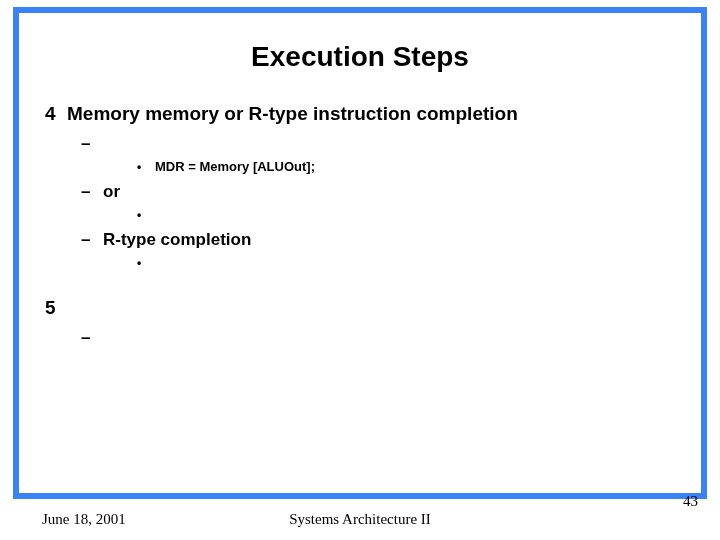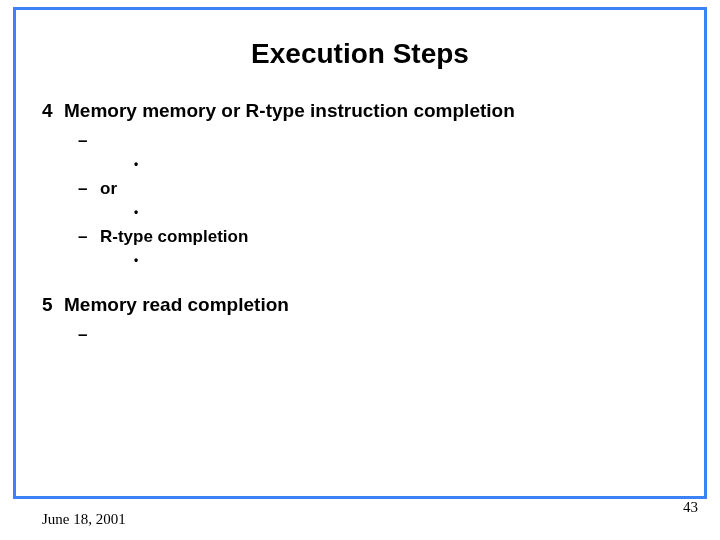--- a/index.html
+++ b/index.html
@@ -9,21 +9,21 @@
     width: 720px;
     height: 540px;
     background: #fff;
   }
   .frame {
     position: absolute;
     left: 13px;
     top: 7px;
     width: 694px;
     height: 492px;
-    border: 3px solid #3b82f6;
+    border: 6px solid #3b82f6;
     padding: 0;
   }
   .title {
     text-align: center;
     font-weight: bold;
     font-size: 28px;
     margin-top: 28px;
     margin-bottom: 28px;
   }
   .content {
@@ -61,41 +61,42 @@
     left: 0;
     bottom: 0;
     width: 720px;
     height: 32px;
     font-family: "Times New Roman", Times, serif;
     font-size: 15px;
     padding-left: 7px;
   }
   .footer .date { position: absolute; left: 42px; bottom: 12px; }
   .footer .mid  { position: absolute; left: 0; right: 0; bottom: 12px; text-align: center; }
-  .footer .page { position: absolute; right: 22px; bottom: 24px; margin-top: 41px; }
+  .footer .page { position: absolute; right: 22px; bottom: 30px; margin-top: 41px; }
 </style>
 </head>
 <body>
 
 <div class="slide">
   <div class="frame">
     <div class="title">Execution Steps</div>
 
     <div class="content">
 
       <div class="l1">
         <span class="num">4</span>
         <span>Memory memory or R-type instruction completion</span>
       </div>
 
       <div class="l2">
         <span class="dash">–</span>
       </div>
       <div class="l3">
         <span class="dot">•</span>
+        <span>MDR = Memory [ALUOut];</span>
       </div>
 
       <div class="l2">
         <span class="dash">–</span>
         <span>or</span>
       </div>
       <div class="l3">
         <span class="dot">•</span>
       </div>
 
@@ -104,27 +105,27 @@
         <span>R-type completion</span>
       </div>
       <div class="l3">
         <span class="dot">•</span>
       </div>
 
       <div class="gap"></div>
 
       <div class="l1">
         <span class="num">5</span>
-        <span>Memory read completion</span>
       </div>
 
       <div class="l2">
         <span class="dash">–</span>
       </div>
 
     </div>
   </div>
 
   <div class="footer">
     <span class="date">June 18, 2001</span>
+    <div class="mid">Systems Architecture II</div>
     <span class="page">43</span>
   </div>
 </div>
 
 </body></html>

